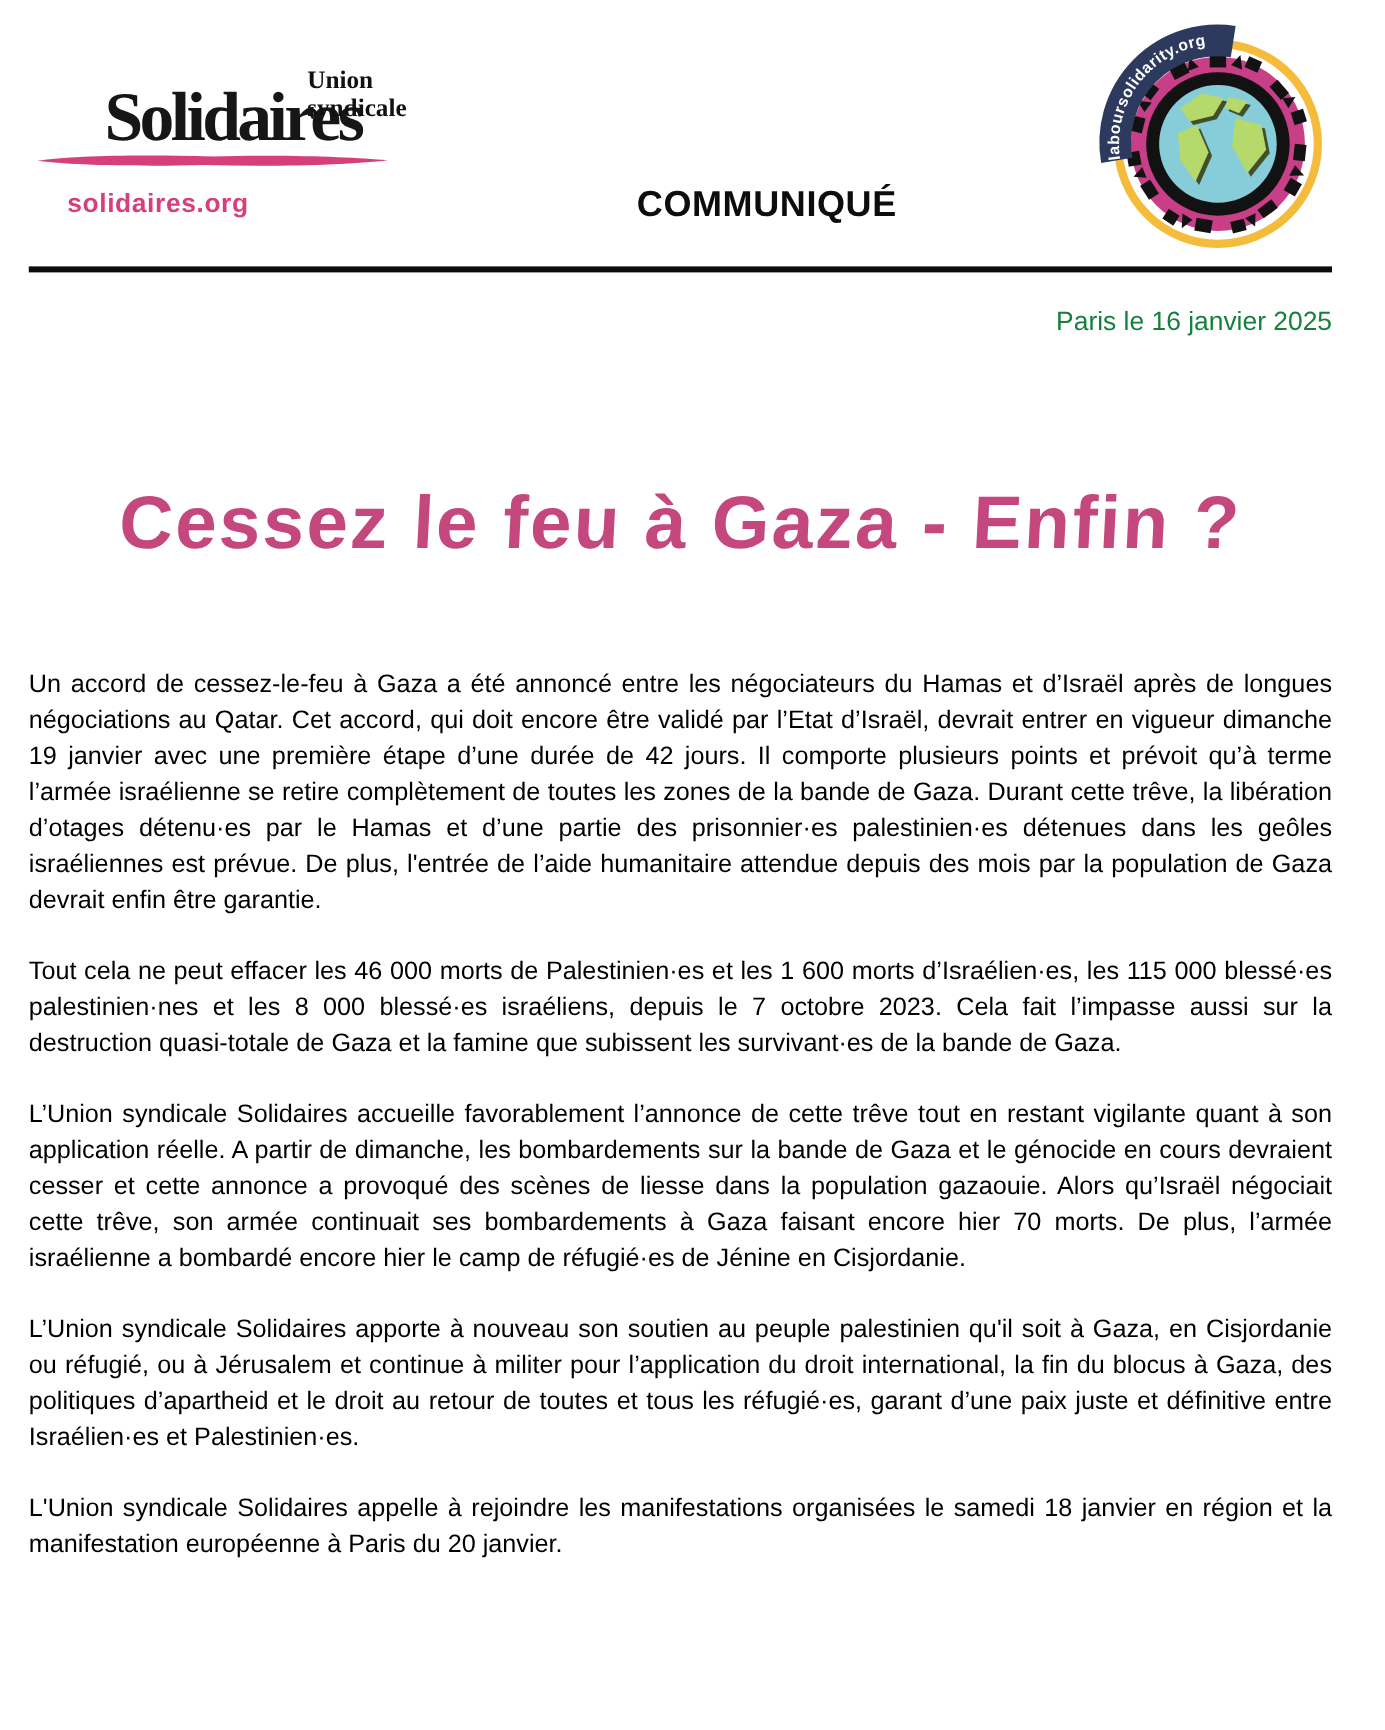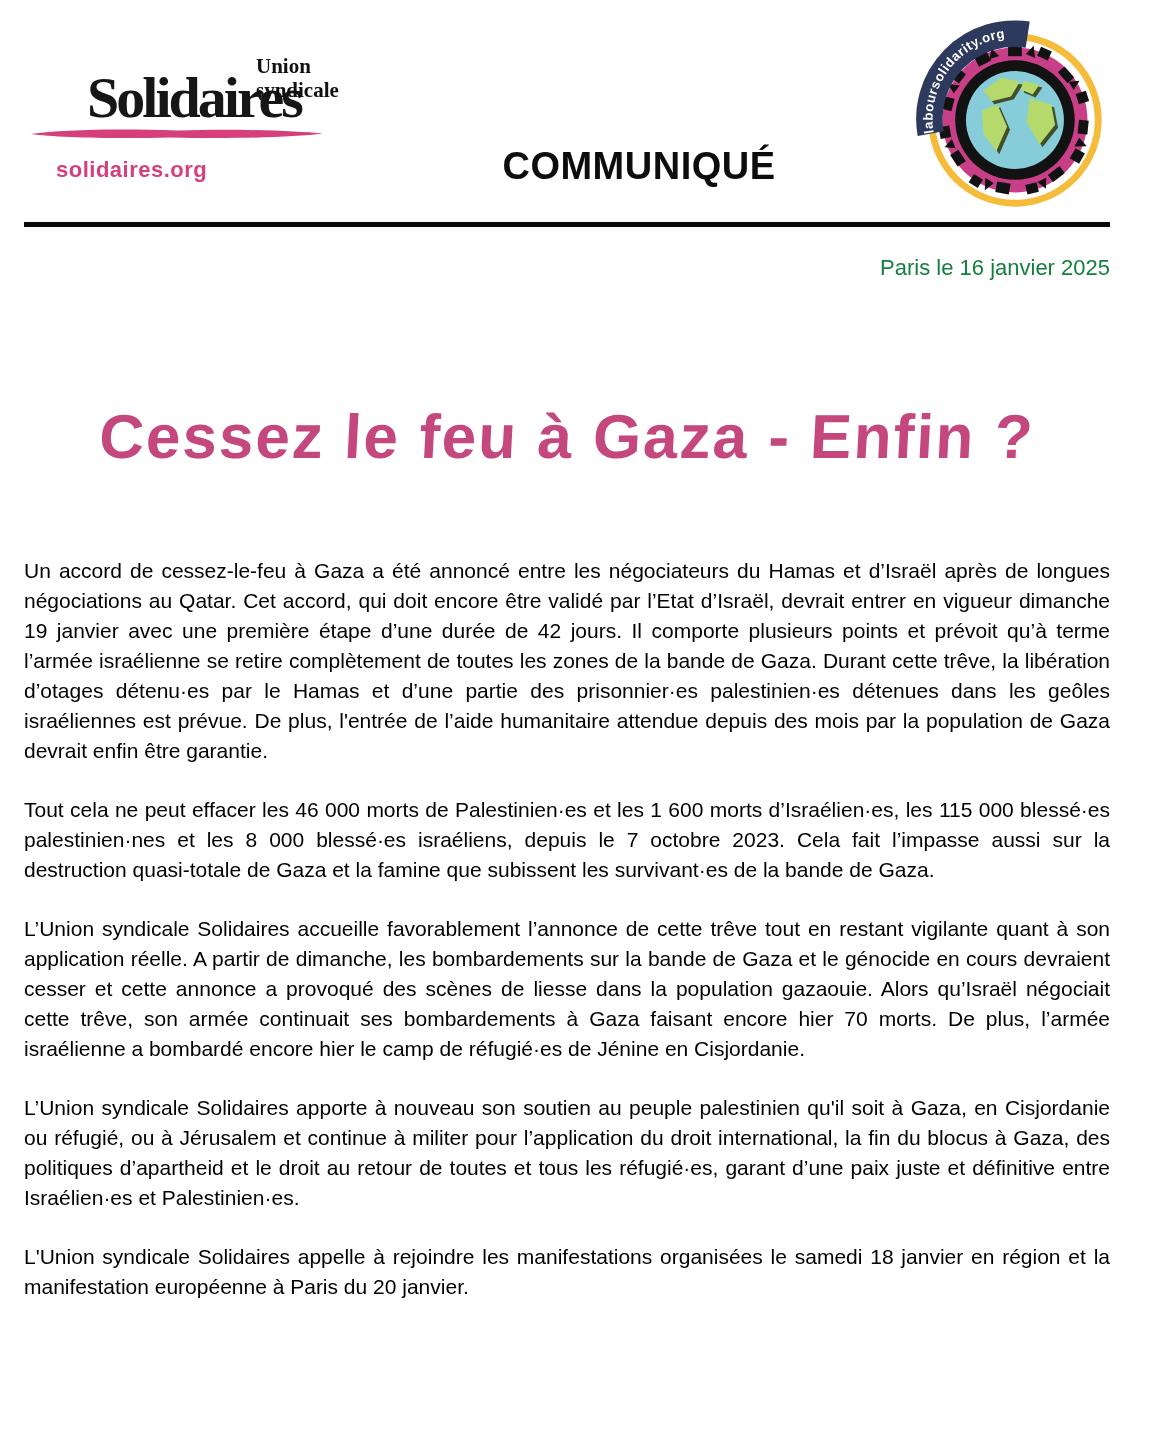--- a/index.html
+++ b/index.html
@@ -65,21 +65,21 @@
     font-size: 22px;
     letter-spacing: 0.5px;
     color: #d63f7c;
   }
 
   .doc-type {
     flex: 1 1 auto;
     align-self: flex-end;
     text-align: center;
     font-weight: 700;
-    font-size: 38px;
+    font-size: 30px;
     letter-spacing: 0.5px;
     color: #0d0d0d;
     margin-bottom: 26px;
   }
 
   .badge {
     flex: 0 0 auto;
     width: 196px;
     height: 196px;
   }

